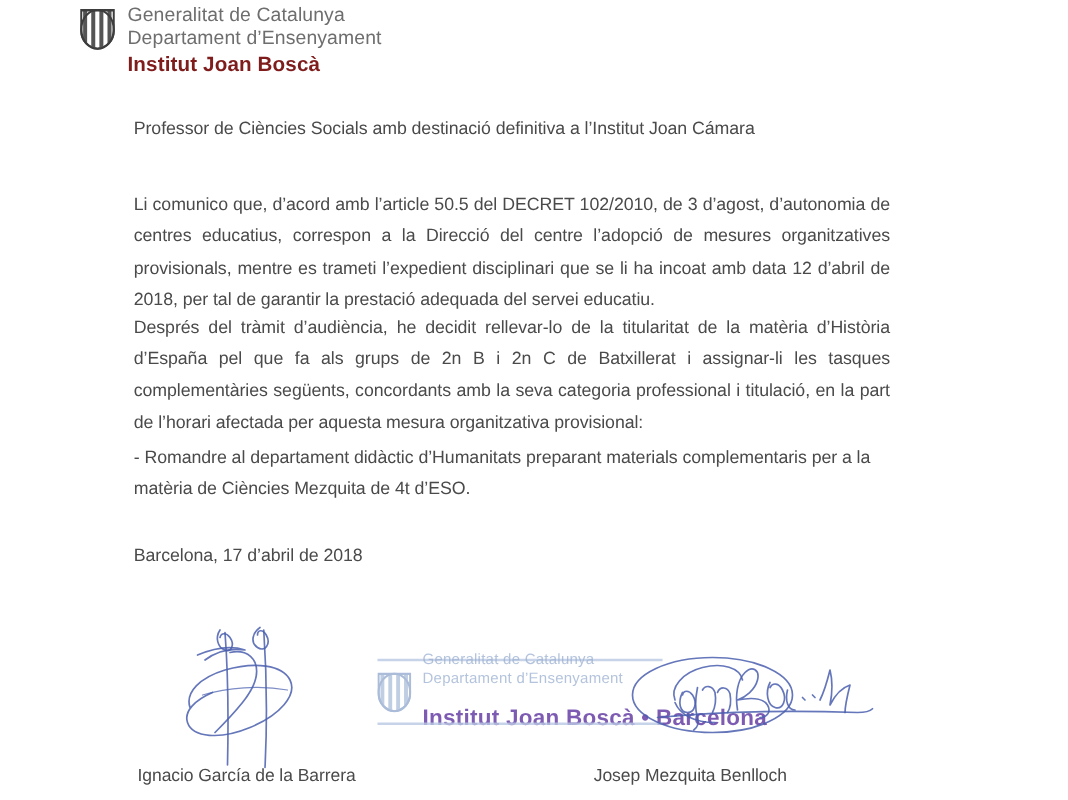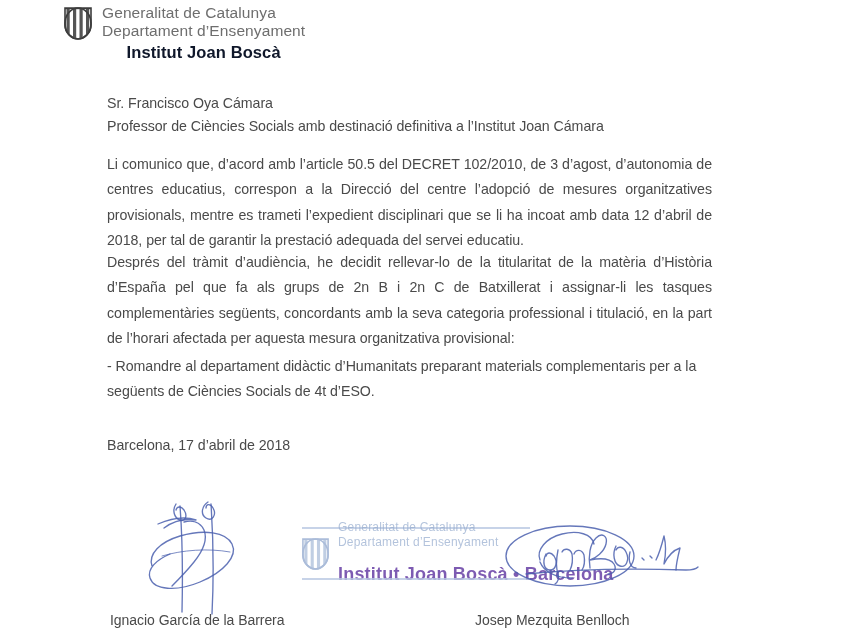--- a/index.html
+++ b/index.html
@@ -46,25 +46,24 @@
   }
   .lh-line1, .lh-line2 {
     font-size: 15.5px;
     color: #6e6e6e;
     letter-spacing: 0.1px;
     white-space: nowrap;
   }
   .lh-line3 {
     font-size: 16.5px;
     font-weight: bold;
-    color: #0f172a;
+    color: #7f1d1d;
     letter-spacing: 0.1px;
     margin-top: 2px;
     white-space: nowrap;
-    text-align: center;
   }
 
   
   .body-col {
     position: absolute;
     left: 107px;
     width: 605px;
   }
   .addr {
     font-size: 14.2px;
@@ -201,27 +200,26 @@
       </g>
     </svg>
     <div id="letterhead-text">
       <div class="lh-line1">Generalitat de Catalunya</div>
       <div class="lh-line2">Departament d’Ensenyament</div>
       <div class="lh-line3">Institut Joan Boscà</div>
     </div>
   </div>
 
   <div id="addr-block" class="body-col">
-    <div class="addr">Sr. Francisco Oya Cámara</div>
     <div class="addr">Professor de Ciències Socials amb destinació definitiva a l’Institut Joan Cámara</div>
   </div>
 
   <p id="para-1" class="body-col para">Li comunico que, d’acord amb l’article 50.5 del DECRET 102/2010, de 3 d’agost, d’autonomia de centres educatius, correspon a la Direcció del centre l’adopció de mesures organitzatives provisionals, mentre es trameti l’expedient disciplinari que se li ha incoat amb data  12 d’abril de 2018, per tal de garantir la prestació adequada del servei educatiu.</p>
   <p id="para-2" class="body-col para">Després del tràmit d’audiència, he decidit rellevar-lo de la titularitat de la matèria d’Història d’España pel que fa als grups de 2n B i 2n C de Batxillerat i assignar-li les tasques complementàries següents, concordants amb la seva categoria professional i titulació, en la part de l’horari afectada per aquesta mesura organitzativa provisional:</p>
-  <p id="para-3" class="body-col para nojust">- Romandre al departament didàctic d’Humanitats preparant materials complementaris per a la següents de Ciències Socials de 4t d’ESO.</p>
+  <p id="para-3" class="body-col para nojust">- Romandre al departament didàctic d’Humanitats preparant materials complementaris per a la matèria de Ciències Mezquita de 4t d’ESO.</p>
 
   <div id="date-line" class="body-col">Barcelona, 17 d’abril de 2018</div>
 
   <div id="stamp-rule-top"></div>
   <div id="stamp">
     <svg id="stamp-crest" viewBox="0 0 32 34">
       <g>
         <path d="M3 2 L29 2 L29 19 C29 27 23 32 16 33 C9 32 3 27 3 19 Z" fill="#ffffff" stroke="#8ba3cb" stroke-width="1.6"></path>
         <clipPath id="stampClip">
           <path d="M3 2 L29 2 L29 19 C29 27 23 32 16 33 C9 32 3 27 3 19 Z"></path>

